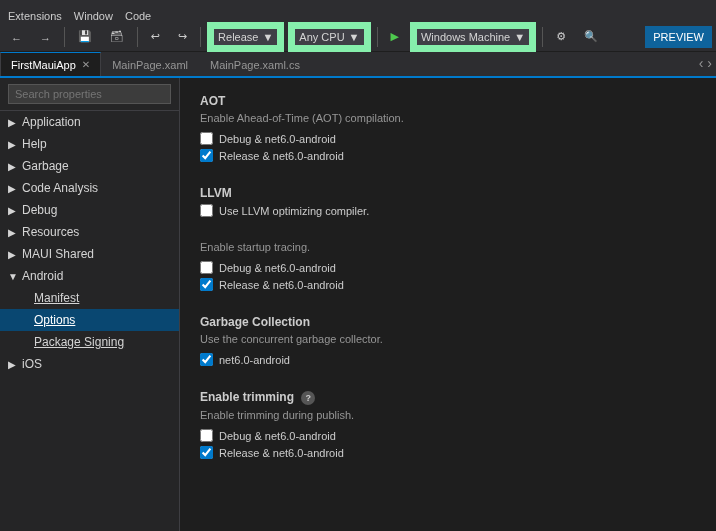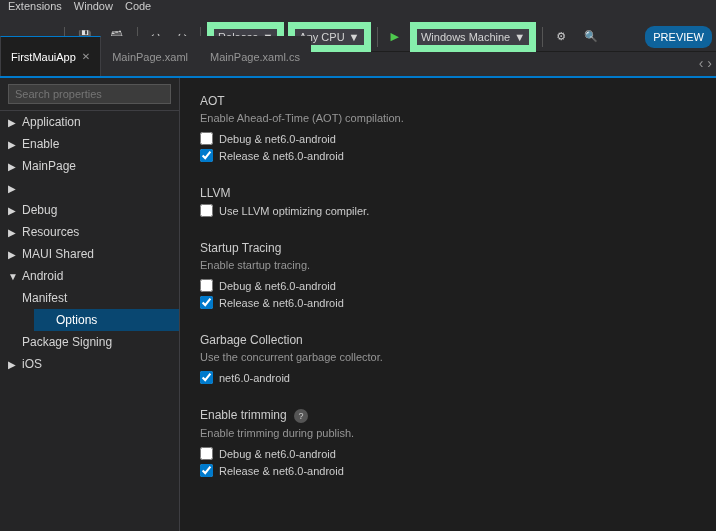--- a/index.html
+++ b/index.html
@@ -11,21 +11,21 @@
       width: 716px;
       height: 531px;
       overflow: hidden;
     }
 
     
     .menu-bar {
       background: #2d2d30;
       height: 22px;
       display: flex;
-      align-items: flex-start;
+      align-items: flex-end;
       padding: 0 8px;
       gap: 12px;
       font-size: 11px;
       color: #cccccc;
     }
     .menu-bar span { cursor: pointer; }
 
     
     .toolbar {
       background: #2d2d30;
@@ -79,21 +79,21 @@
 
     
     .tab-bar {
       background: #2d2d30;
       height: 26px;
       display: flex;
       align-items: flex-end;
       border-bottom: 2px solid #007acc;
     }
     .tab {
-      height: 40px;
+      height: 24px;
       padding: 0 10px;
       display: flex;
       align-items: center;
       gap: 6px;
       font-size: 11px;
       cursor: pointer;
       color: #969696;
       background: #2d2d30;
       border-top: 1px solid transparent;
       border-left: 1px solid transparent;
@@ -147,25 +147,26 @@
     }
     .tree-item {
       display: flex;
       align-items: center;
       padding: 2px 8px;
       cursor: pointer;
       font-size: 12px;
       gap: 4px;
       height: 22px;
     }
-    .tree-item.selected { background: #094771; color: #ffffff; margin-left: 34px; }
+    .tree-item.selected { background: #094771; color: #ffffff; }
     .tree-item .arrow { font-size: 10px; width: 10px; }
     .tree-item .label { flex: 1; }
     .tree-child {
-      padding-left: 22px;
+      padding-left: 34px;
+      text-decoration: underline;
     }
 
     
     .content-area {
       flex: 1;
       background: #1e1e1e;
       overflow-y: auto;
       padding: 16px 20px;
       position: relative;
     }
@@ -177,21 +178,21 @@
 
     .sidebar::-webkit-scrollbar { width: 6px; }
     .sidebar::-webkit-scrollbar-track { background: #252526; }
     .sidebar::-webkit-scrollbar-thumb { background: #424242; }
 
     
     .setting-section {
       margin-bottom: 24px;
     }
     .setting-title {
-      font-weight: 400;
+      font-weight: 700;
       color: #cccccc;
       font-size: 12px;
       margin-bottom: 4px;
     }
     .setting-desc {
       color: #969696;
       font-size: 11px;
       margin-bottom: 8px;
     }
     .checkbox-row {
@@ -256,21 +257,21 @@
   <div class="toolbar-separator"></div>
 
   <button class="toolbar-btn" style="color:#4ec94e;">▶</button>
   <div class="toolbar-dropdown">
     <span>Windows Machine</span>
     <span>▼</span>
   </div>
   <div class="toolbar-separator"></div>
   <button class="toolbar-btn">⚙</button>
   <button class="toolbar-btn">🔍</button>
-  <button class="preview-btn" style="margin-left:auto;border-radius:9px;">PREVIEW</button>
+  <button class="preview-btn" style="margin-left:auto;">PREVIEW</button>
 </div>
 
 <div class="tab-bar">
   <div class="tab active">
     <span>FirstMauiApp</span>
     <span class="close-x">✕</span>
   </div>
   <div class="tab">
     <span>MainPage.xaml</span>
   </div>
@@ -289,28 +290,29 @@
     <div class="search-box">
       <input class="search-input" type="text" placeholder="Search properties" style="">
     </div>
 
     <div class="tree-item">
       <span class="arrow">▶</span>
       <span class="label">Application</span>
     </div>
     <div class="tree-item">
       <span class="arrow">▶</span>
-      <span class="label">Enable</span>
-    </div>
-    <div class="tree-item">
-      <span class="arrow">▶</span>
-      <span class="label">MainPage</span>
-    </div>
-    <div class="tree-item">
-      <span class="arrow">▶</span>
+      <span class="label">Help</span>
+    </div>
+    <div class="tree-item">
+      <span class="arrow">▶</span>
+      <span class="label">Garbage</span>
+    </div>
+    <div class="tree-item">
+      <span class="arrow">▶</span>
+      <span class="label">Code Analysis</span>
     </div>
     <div class="tree-item">
       <span class="arrow">▶</span>
       <span class="label">Debug</span>
     </div>
     <div class="tree-item">
       <span class="arrow">▶</span>
       <span class="label">Resources</span>
     </div>
     <div class="tree-item">
@@ -353,21 +355,20 @@
 
     <div class="setting-section">
       <div class="setting-title">LLVM</div>
       <div class="checkbox-row">
         <input type="checkbox" style="">
         <span>Use LLVM optimizing compiler.</span>
       </div>
     </div>
 
     <div class="setting-section">
-      <div class="setting-title">Startup Tracing</div>
       <div class="setting-desc">Enable startup tracing.</div>
       <div class="checkbox-row">
         <input type="checkbox" style="">
         <span>Debug &amp; net6.0-android</span>
       </div>
       <div class="checkbox-row">
         <input type="checkbox" checked="" style="">
         <span>Release &amp; net6.0-android</span>
       </div>
     </div>

